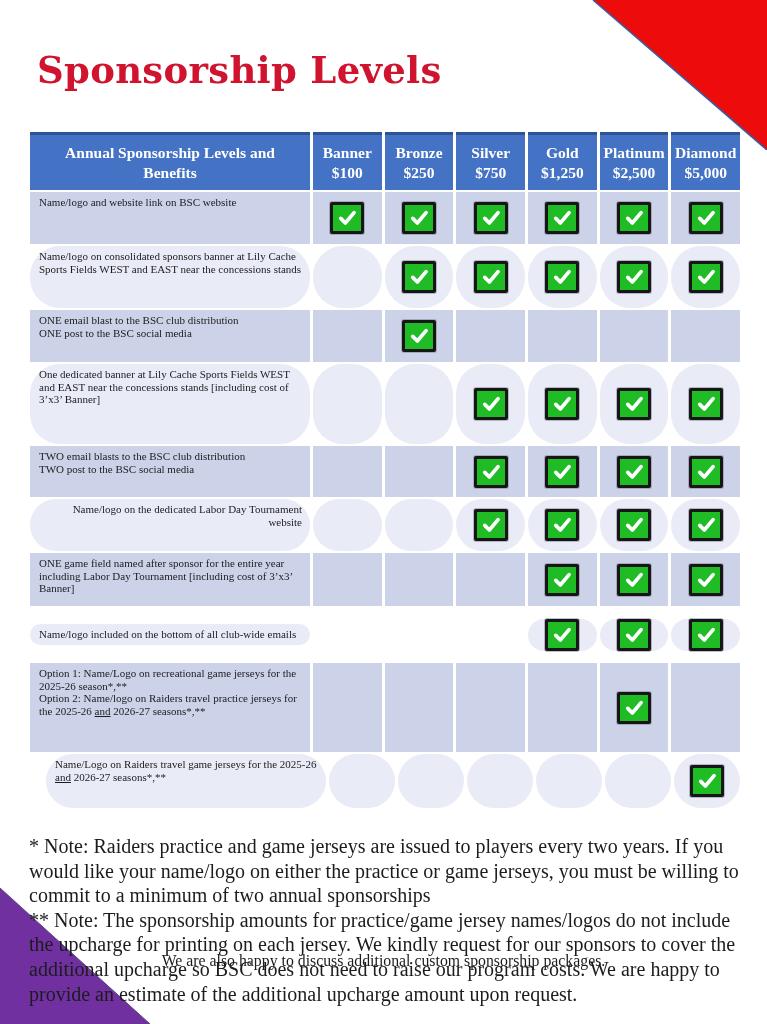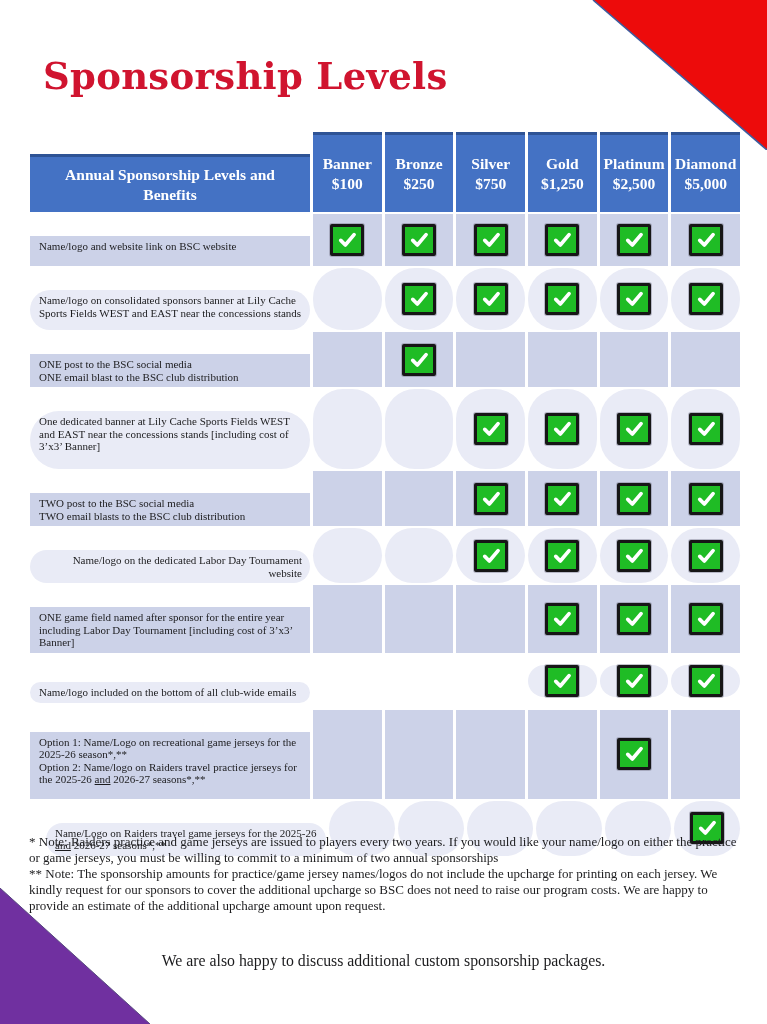--- a/index.html
+++ b/index.html
@@ -21,36 +21,36 @@
     background:#ffffff;
     overflow:hidden;
     font-family:"Liberation Serif", serif;
     color:var(--body-text);
   }
   .tri{position:absolute;display:block;}
   .tri-red{top:0;right:0;}
   .tri-purple{bottom:0;left:0;}
 
   .page-title{
-    position:absolute;left:31px;top:42px;margin:12px;
+    position:absolute;left:31px;top:42px;margin:6px;
     font-family:"DejaVu Serif", serif;
     font-weight:bold;
     font-size:37px;
     letter-spacing:0.3px;
     color:var(--title-red);
   }
 
   .table{
     position:absolute;left:30px;top:132px;width:710px;
     display:flex;flex-direction:column;gap:2px;
     background:#ffffff;
   }
   .trow{display:flex;gap:3px;}
   .cell{box-sizing:border-box;}
-  .cell-benefit{width:280px;flex:0 0 280px;margin-top:22px;}
+  .cell-benefit{width:280px;flex:0 0 280px;}
   .cell-tier{flex:1 1 0;}
 
   .trow.header .cell{
     background:var(--header-blue);
     color:#fff;
     border-top:3px solid var(--navy-line);
     min-height:58px;
     display:flex;flex-direction:column;
     align-items:center;justify-content:center;
     text-align:center;
@@ -76,21 +76,21 @@
     width:28px;height:26px;
     background:var(--check-green);
     border:3px solid #161616;
     border-radius:2px;
     display:flex;align-items:center;justify-content:center;
     box-shadow:0 0 0 1px rgba(120,120,140,.45);
   }
 
   .notes{
     position:absolute;left:29px;top:834px;width:716px;
-    font-size:13px;line-height:1.23;
+    font-size:20px;line-height:1.23;
   }
   .note{margin:0;}
 
   .footer-note{
     position:absolute;left:60px;right:60px;top:936px;
     margin:16px;text-align:center;
     font-size:15.8px;
   }
 </style>
 </head>
@@ -225,22 +225,22 @@
         <div class="cell cell-tier check-cell">
           <span class="check">
             <svg viewBox="0 0 24 24" width="22" height="20">
               <path d="M4.5 12.5 L10 18 L20.5 5.5" fill="none" stroke="#ffffff" stroke-width="4.4" stroke-linecap="round" stroke-linejoin="round"></path>
             </svg>
           </span>
         </div>
       </div>
       <div class="trow band-dark" style="min-height: 52px;">
     <div class="cell cell-benefit benefit-cell">
+          <div class="para">ONE email blast to the BSC club distribution</div>
           <div class="para">ONE post to the BSC social media</div>
-          <div class="para">ONE email blast to the BSC club distribution</div>
         </div>
   <div class="cell cell-tier check-cell"></div>
         <div class="cell cell-tier check-cell">
           <span class="check">
             <svg viewBox="0 0 24 24" width="22" height="20">
               <path d="M4.5 12.5 L10 18 L20.5 5.5" fill="none" stroke="#ffffff" stroke-width="4.4" stroke-linecap="round" stroke-linejoin="round"></path>
             </svg>
           </span>
         </div>
         <div class="cell cell-tier check-cell"></div>
@@ -278,22 +278,22 @@
         <div class="cell cell-tier check-cell">
           <span class="check">
             <svg viewBox="0 0 24 24" width="22" height="20">
               <path d="M4.5 12.5 L10 18 L20.5 5.5" fill="none" stroke="#ffffff" stroke-width="4.4" stroke-linecap="round" stroke-linejoin="round"></path>
             </svg>
           </span>
         </div>
       </div>
       <div class="trow band-dark" style="min-height: 51px;">
     <div class="cell cell-benefit benefit-cell">
+          <div class="para">TWO email blasts to the BSC club distribution</div>
           <div class="para">TWO post to the BSC social media</div>
-          <div class="para">TWO email blasts to the BSC club distribution</div>
         </div>
   <div class="cell cell-tier check-cell"></div>
         <div class="cell cell-tier check-cell"></div>
         <div class="cell cell-tier check-cell">
           <span class="check">
             <svg viewBox="0 0 24 24" width="22" height="20">
               <path d="M4.5 12.5 L10 18 L20.5 5.5" fill="none" stroke="#ffffff" stroke-width="4.4" stroke-linecap="round" stroke-linejoin="round"></path>
             </svg>
           </span>
         </div>

